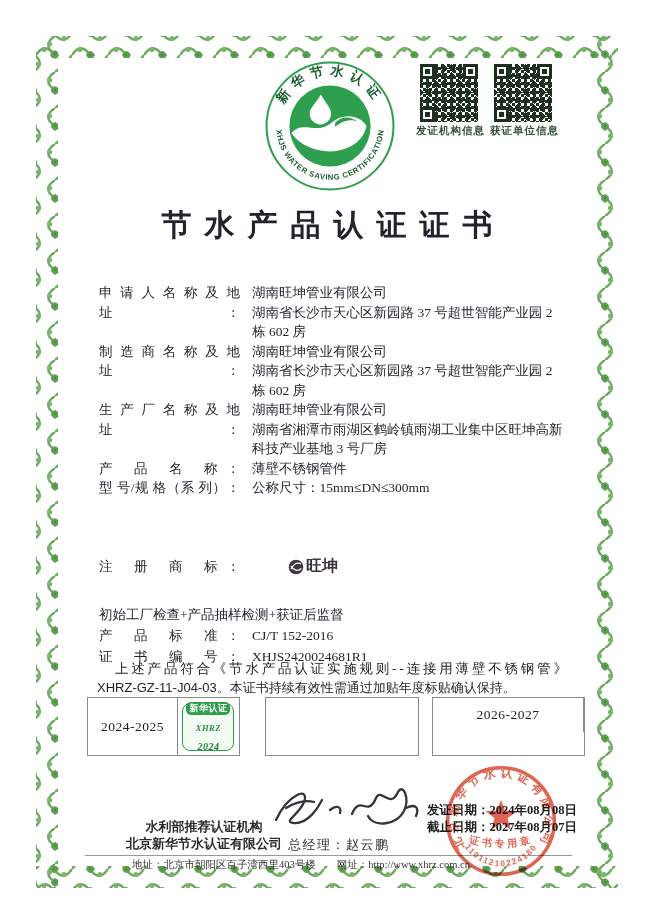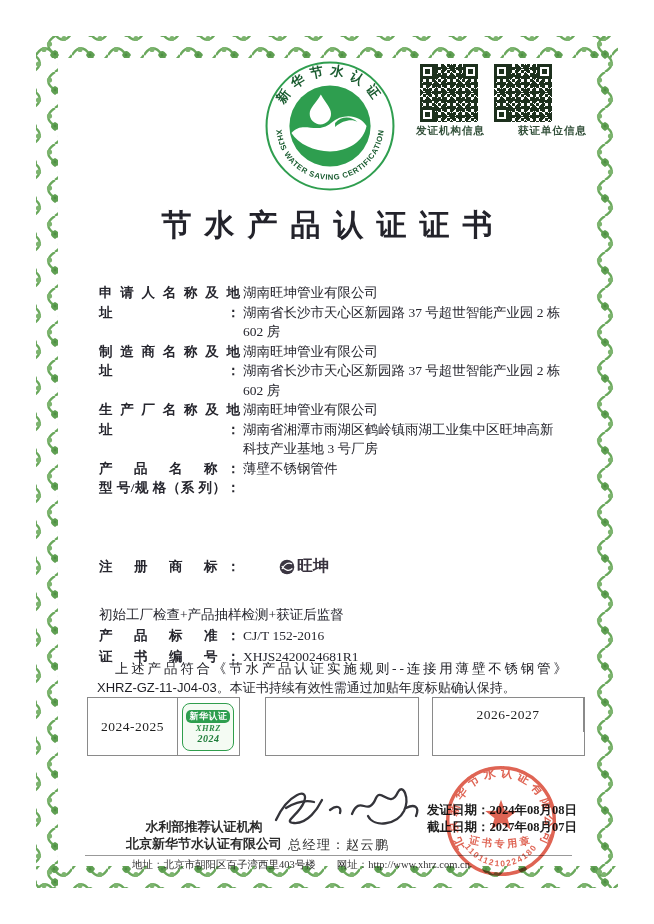--- a/index.html
+++ b/index.html
@@ -12,42 +12,42 @@
       background:
         repeating-conic-gradient(from 45deg,#1d301d 0% 25%,transparent 0% 50%) 0 0/8px 8px,
         repeating-conic-gradient(#1d301d 0% 25%,#ffffff 0% 50%) 0 0/6px 6px;
       outline:1px solid #fff;}
   .qr1{left:420px;} .qr2{left:494px;}
   .finder{position:absolute;width:9px;height:9px;border:3px solid #1d301d;background:#fff;}
   .finder::after{content:"";position:absolute;inset:2px;background:#1d301d;}
   .f-tl{left:0;top:0;} .f-tr{right:0;top:0;} .f-bl{left:0;bottom:0;}
   .qrlabel{position:absolute;top:124px;width:72px;text-align:right;font-size:10.5px;
            font-weight:bold;color:#33503a;letter-spacing:1px;}
-  .ql1{left:413px;} .ql2{left:487px;margin-left:28px;}
+  .ql1{left:413px;} .ql2{left:487px;}
   .title{position:absolute;left:0;top:205px;width:654px;margin:0;text-align:center;
          font-family:"Liberation Sans","DejaVu Sans",sans-serif;font-size:30px;font-weight:bold;
          letter-spacing:13px;text-indent:13px;color:#23232b;}
   .body{position:absolute;left:99px;top:283px;width:470px;font-size:13.5px;line-height:19.5px;}
   .frow{display:flex;align-items:flex-start;}
-  .flabel{flex:none;width:141px;margin-right:3px;text-align:justify;text-align-last:justify;font-weight:bold;}
+  .flabel{flex:none;width:141px;margin-right:12px;text-align:justify;text-align-last:justify;}
   .fval{width:322px;}
   .tmrow{position:absolute;left:99px;top:556px;width:470px;font-size:13.5px;display:flex;align-items:center;gap:36px;}
   .tmval{display:flex;align-items:center;gap:2px;font-weight:bold;font-size:16px;
          font-family:"Liberation Sans","DejaVu Sans",sans-serif;color:#38323e;}
   .certblock{position:absolute;left:99px;top:604px;width:470px;font-size:13.5px;line-height:21px;}
   .compliance{position:absolute;left:97px;top:660px;width:474px;font-size:13.5px;line-height:18.5px;color:#1e1e24;}
   .compliance .c1{padding-left:18px;letter-spacing:2.8px;white-space:nowrap;}
   .compliance .c2{font-family:"Liberation Sans","DejaVu Sans",sans-serif;font-size:13px;}
   .ybox{position:absolute;top:697px;height:57px;border:1px solid #8a8a8a;display:flex;}
   .yb1{left:87px;width:151px;} .yb2{left:265px;width:152px;} .yb3{left:432px;width:151px;flex-direction:column;}
   .ycell{display:flex;align-items:center;justify-content:center;font-size:13.5px;letter-spacing:0.5px;color:#1f1f1f;}
   .ycell.range{flex:1.45;border-right:1px solid #8a8a8a;}
   .ycell.slot{flex:1;}
   .sticker{width:50px;height:46px;border:1.5px solid #2f9e4c;border-radius:8px;background:#f4fbf3;
-           display:flex;flex-direction:column;align-items:center;justify-content:center;gap:0;}
+           display:flex;flex-direction:column;align-items:center;justify-content:center;gap:8px;}
   .stk1{background:#2e9e4f;color:#fff;font-size:9px;font-weight:bold;line-height:11px;
         padding:1px 3px;border-radius:5px;font-family:"Liberation Sans","DejaVu Sans",sans-serif;letter-spacing:0.5px;}
   .stk2{color:#2e8b46;font-size:8.5px;font-weight:bold;font-style:italic;line-height:10px;}
   .stk3{color:#1f7d3a;font-size:10px;font-weight:bold;font-style:italic;line-height:11px;}
   .issuer{position:absolute;left:70px;top:818px;width:268px;text-align:center;font-size:13px;
           font-weight:600;color:#2b2b2b;line-height:17px;}
   .sig{position:absolute;left:266px;top:778px;width:162px;height:58px;}
   .sigline{position:absolute;left:288px;top:836px;font-size:13px;letter-spacing:1.5px;color:#2e2e2e;}
   .dates{position:absolute;left:427px;top:802px;font-size:12.5px;font-weight:bold;line-height:17px;
          color:#1c1c1c;z-index:5;}
@@ -141,20 +141,21 @@
         <div>湖南旺坤管业有限公司</div>
         <div>湖南省湘潭市雨湖区鹤岭镇雨湖工业集中区旺坤高新科技产业基地 3 号厂房</div>
       </span>
     </div>
     <div class="frow">
       <span class="flabel">产 品 名 称：</span>
       <span class="fval">薄壁不锈钢管件</span>
     </div>
     <div class="frow">
       <span class="flabel">型 号/规 格（系 列）：</span>
+      <span class="fval">公称尺寸：15mm≤DN≤300mm</span>
     </div>
   </div>
 
   <div class="tmrow">
     <span class="flabel">注 册 商 标：</span>
     <span class="tmval">
       <svg width="16" height="16" viewBox="0 0 16 16">
         <circle cx="8" cy="8" r="7.3" fill="#3b3642"></circle>
         <path d="M3,10 C6,4 10,3 13,5 M2.8,7 C5.5,11.5 10,12.6 13.4,9.6" stroke="#ffffff" stroke-width="1.3" fill="none"></path>
       </svg>

